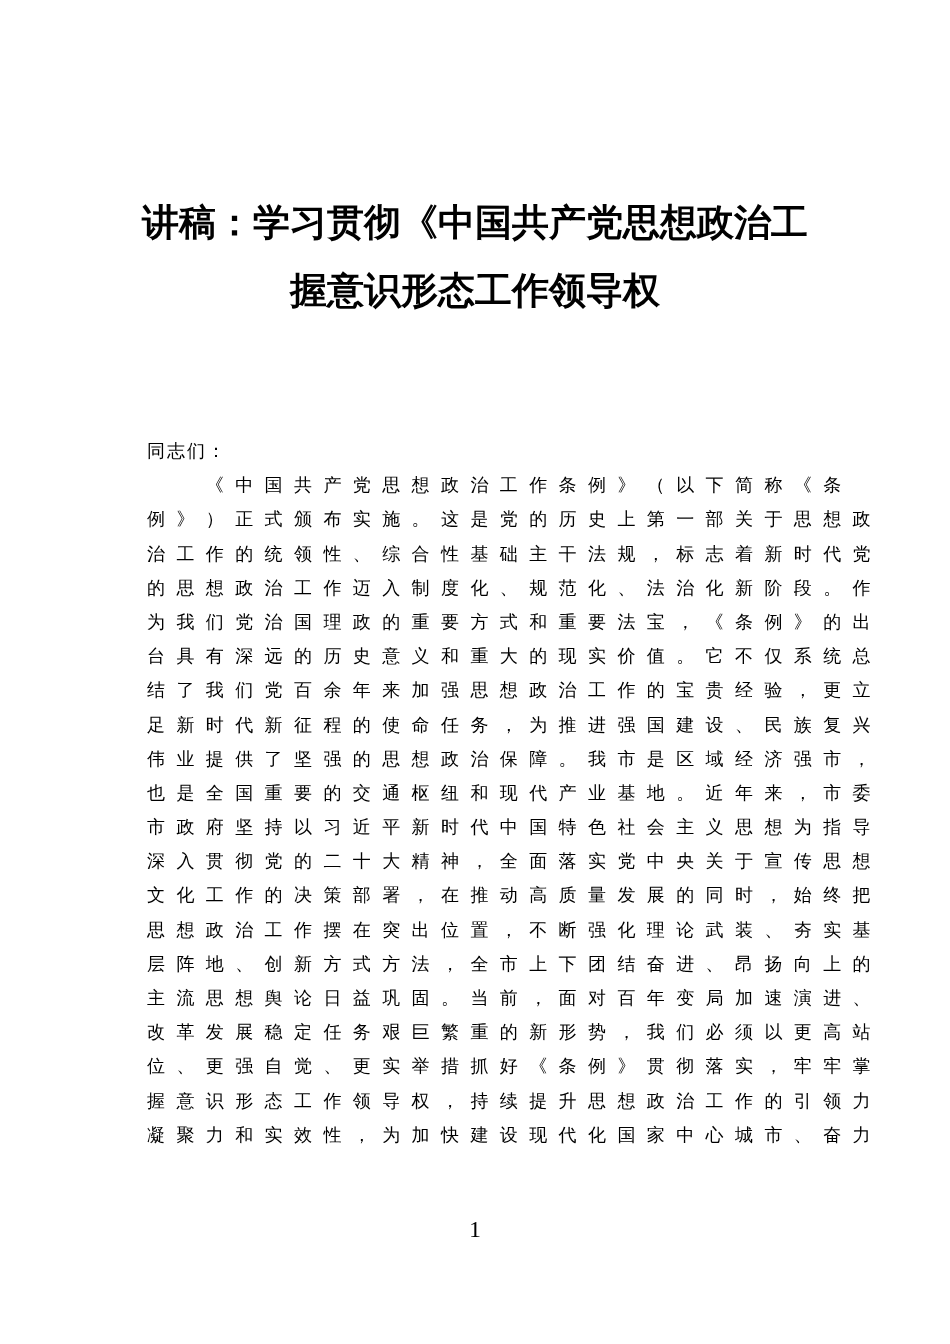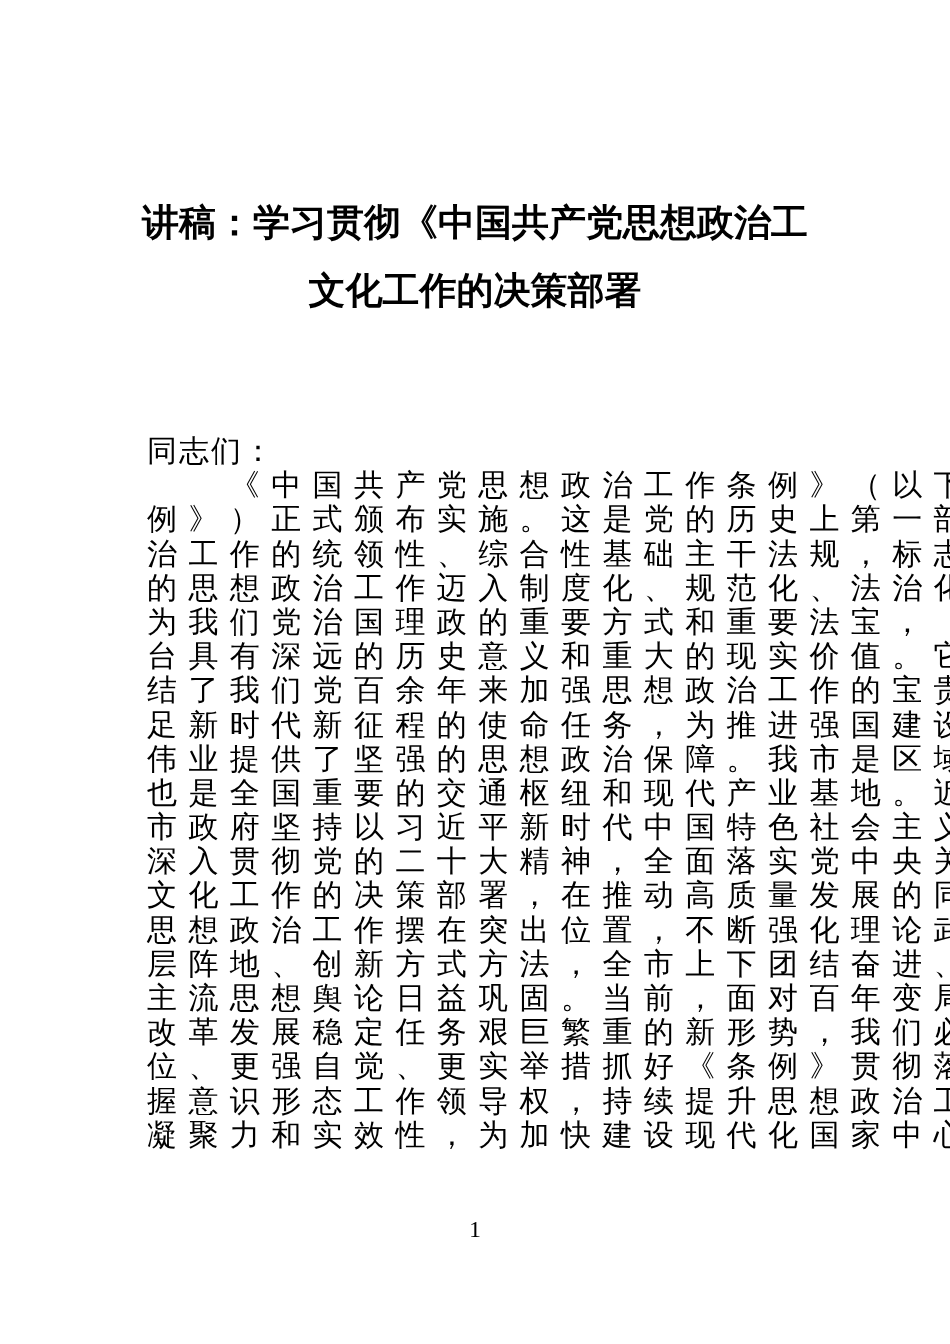--- a/index.html
+++ b/index.html
@@ -39,21 +39,21 @@
       display: block;
       white-space: nowrap;
       letter-spacing: 0px;
     }
     .body-text {
       position: absolute;
       left: 147px;
       top: 406px;
       width: 660px;
       font-family: "DejaVu Sans", "Liberation Sans", sans-serif;
-      font-size: 30px;
+      font-size: 18px;
       line-height: 34.2px;
     }
     .body-text .line {
       display: block;
       white-space: nowrap;
       letter-spacing: 11.4px;
       height: 34.2px;
     }
     .body-text .salutation {
       letter-spacing: 2px;
@@ -68,21 +68,21 @@
       font-size: 24px;
     }
   </style>
 </head>
 <body>
 
 <div class="page">
 
   <div class="title">
     <span class="tline">讲稿：学习贯彻《中国共产党思想政治工</span>
-    <span class="tline">文化工作的决策部署</span>
+    <span class="tline">握意识形态工作领导权</span>
   </div>
 
   <div class="body-text">
     <span class="line salutation">同志们：</span>
     <span class="line">　　《中国共产党思想政治工作条例》（以下简称《条</span>
     <span class="line">例》）正式颁布实施。这是党的历史上第一部关于思想政</span>
     <span class="line">治工作的统领性、综合性基础主干法规，标志着新时代党</span>
     <span class="line">的思想政治工作迈入制度化、规范化、法治化新阶段。作</span>
     <span class="line">为我们党治国理政的重要方式和重要法宝，《条例》的出</span>
     <span class="line">台具有深远的历史意义和重大的现实价值。它不仅系统总</span>

